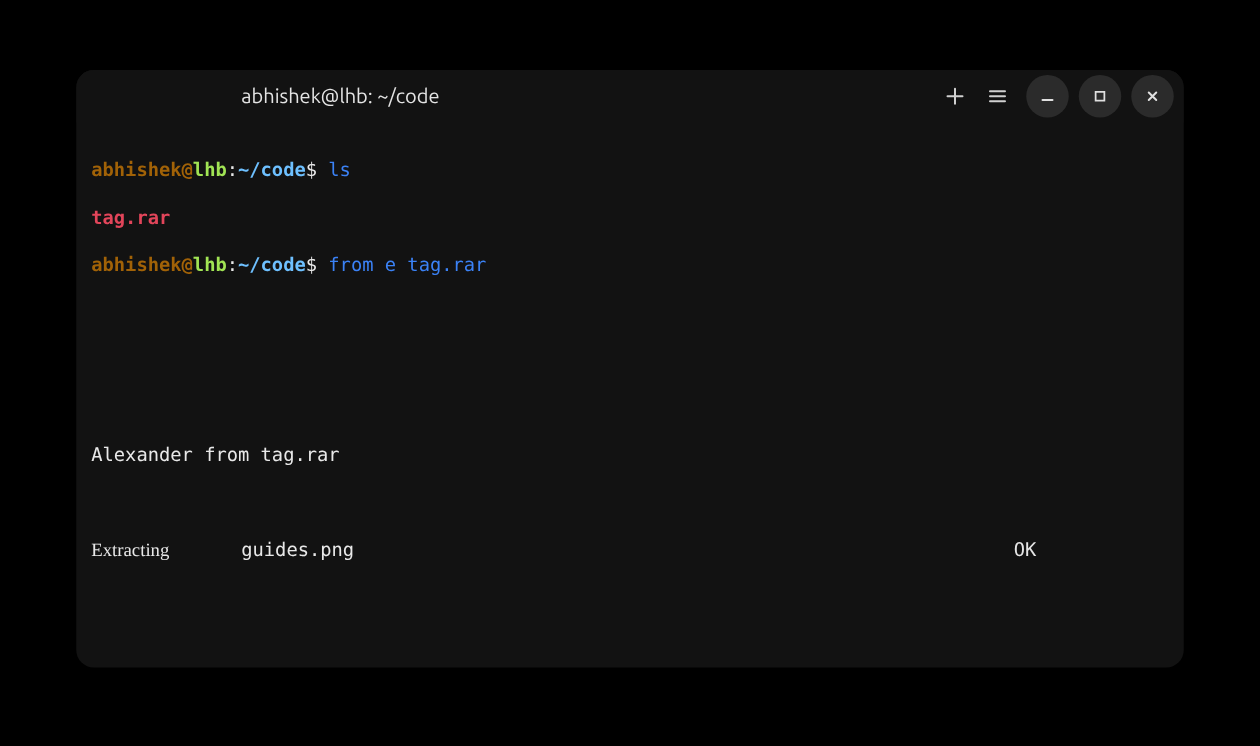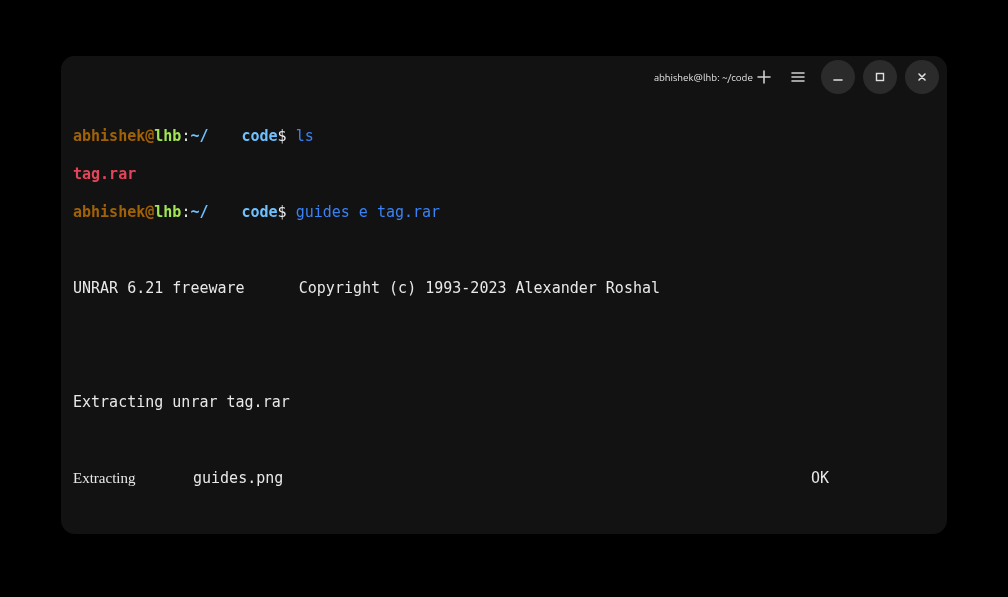--- a/index.html
+++ b/index.html
@@ -25,23 +25,23 @@
     height: 42px;
     display: flex;
     align-items: center;
     justify-content: space-between;
     padding: 0 8px 0 12px;
     background: #121212;
   }
   .titlebar-left { width: 120px; }
   .titlebar-center {
     flex: 1;
-    text-align: right;
+    text-align: left;
     color: #e4e4e4;
-    font-size: 10px;
+    font-size: 16px;
     font-family: -apple-system, 'Segoe UI', Ubuntu, sans-serif;
   }
   .titlebar-right {
     display: flex;
     align-items: center;
     gap: 12px;
   }
   .tb-btn {
     width: 22px;
     height: 22px;
@@ -71,21 +71,21 @@
     font-size: 15px;
     line-height: 19px;
     color: #e8e8e8;
     white-space: pre;
     font-family: 'DejaVu Sans Mono', 'Menlo', 'Consolas', monospace;
   }
   .user   { color: #a16207; font-weight: bold; }
   .host   { color: #a1e454; font-weight: bold; }
   .colon  { color: #e8e8e8; }
   .tilde  { color: #6ec0ff; font-weight: bold; }
-  .path   { color: #6ec0ff; font-weight: bold; margin-left: 33px; }
+  .path   { color: #6ec0ff; font-weight: bold; }
   .dollar { color: #e8e8e8; }
   .cmd    { color: #3b82f6; }
   .archive{ color: #e2455a; font-weight: bold; margin-top: 13px; }
   .plain  { color: #e8e8e8; }
   .ok     { color: #e5e5e5; }
   .line { display: block; }
   .extract-col1 { display: inline-block; width: 120px; font-family: Liberation Serif, serif; }
   .extract-col2 { display: inline-block; width: 618px; }
   .extract-ok   { display: inline-block; }
 </style>
@@ -124,26 +124,25 @@
             <path d="M3 3l6 6M9 3l-6 6" stroke="currentColor" stroke-width="1.6" stroke-linecap="round"></path>
           </svg>
         </div>
       </div>
     </div>
   </div>
 
   <div class="term-body">
 <span class="line"><span class="user">abhishek</span><span class="user">@</span><span class="host">lhb</span><span class="colon">:</span><span class="tilde">~/</span><span class="path">code</span><span class="dollar">$ </span><span class="cmd">ls</span></span>
 <span class="line"><span class="archive">tag.rar</span></span>
-<span class="line"><span class="user">abhishek</span><span class="user">@</span><span class="host">lhb</span><span class="colon">:</span><span class="tilde">~/</span><span class="path">code</span><span class="dollar">$ </span><span class="cmd">guides e tag.rar</span></span>
-<span class="line"> </span>
-<span class="line plain">UNRAR 6.21 freeware      Copyright (c) 1993-2023 Alexander Roshal</span>
+<span class="line"><span class="user">abhishek</span><span class="user">@</span><span class="host">lhb</span><span class="colon">:</span><span class="tilde">~/</span><span class="path">code</span><span class="dollar">$ </span><span class="cmd">from e tag.rar</span></span>
 <span class="line"> </span>
 <span class="line"> </span>
-<span class="line plain">Extracting unrar tag.rar</span>
+<span class="line"> </span>
+<span class="line plain">Alexander from tag.rar</span>
 <span class="line"> </span>
 <span class="line"><span class="extract-col1 plain">Extracting  </span><span class="extract-col2 plain">guides.png</span><span class="extract-ok ok">OK</span></span>
 
 
 
 
 
 
 
 

